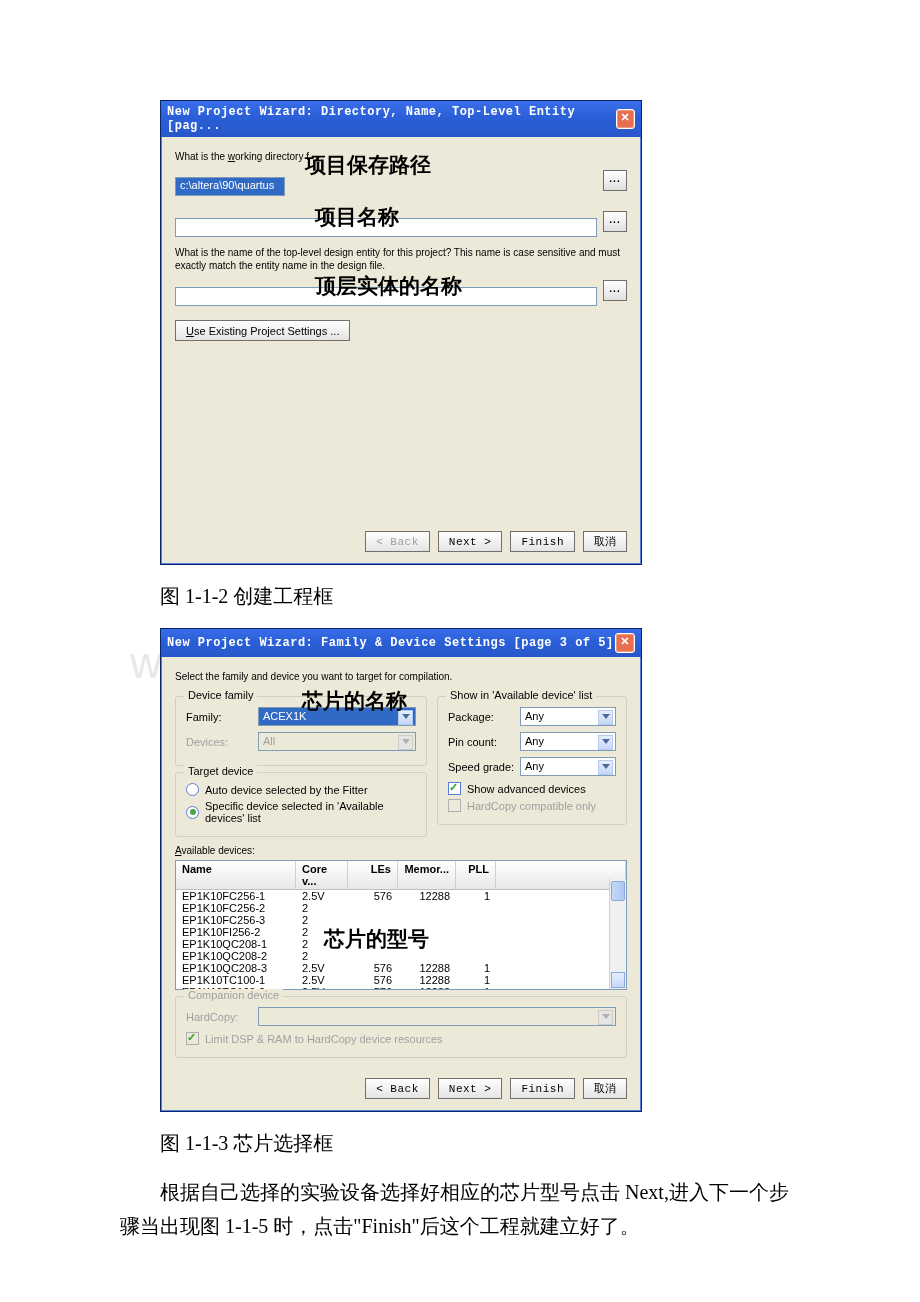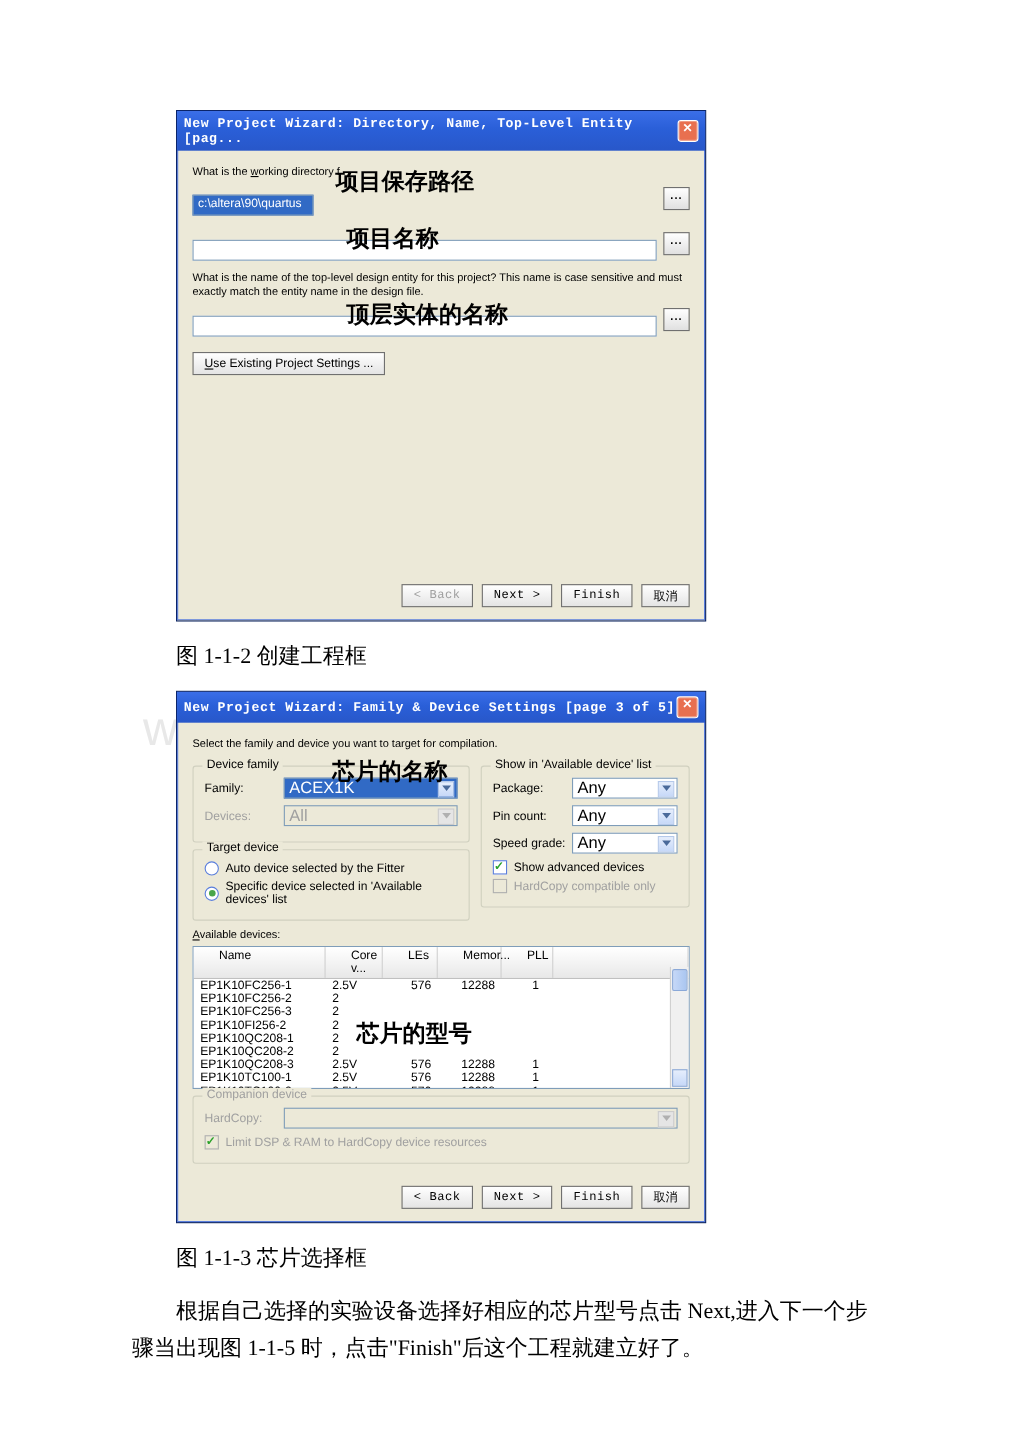--- a/index.html
+++ b/index.html
@@ -163,21 +163,21 @@
     font-size: 11px;
   }
   .form-line .flabel { width: 72px; }
   .form-line .fctl { flex: 1; }
   .combo {
     position: relative;
     border: 1px solid #7f9db9;
     background: #ffffff;
     height: 19px;
     box-sizing: border-box;
-    font-size: 15px;
+    font-size: 11px;
     padding: 1px 18px 1px 4px;
     line-height: 15px;
   }
   .combo.sel { background: #316ac5; color: #ffffff; }
   .combo.disabled { background: #ece9d8; color: #a0a0a0; }
   .combo::after {
     content: "";
     position: absolute;
     right: 2px; top: 2px;
     width: 13px; height: 13px;
@@ -245,24 +245,25 @@
     height: 128px;
     overflow: hidden;
     position: relative;
   }
   .lv-head {
     display: flex;
     background: linear-gradient(to bottom, #ffffff, #e8e8e8);
     border-bottom: 1px solid #c0c0c0;
   }
   .lv-head div {
-    padding: 2px 23px;
+    padding: 2px 6px;
     border-right: 1px solid #d0d0d0;
     font-size: 11px;
     box-sizing: border-box;
+    font-weight: bold;
   }
   .lv-body { }
   .lv-row {
     display: flex;
     padding: 0;
   }
   .lv-row div {
     padding: 0px 6px;
     font-size: 11px;
     box-sizing: border-box;

